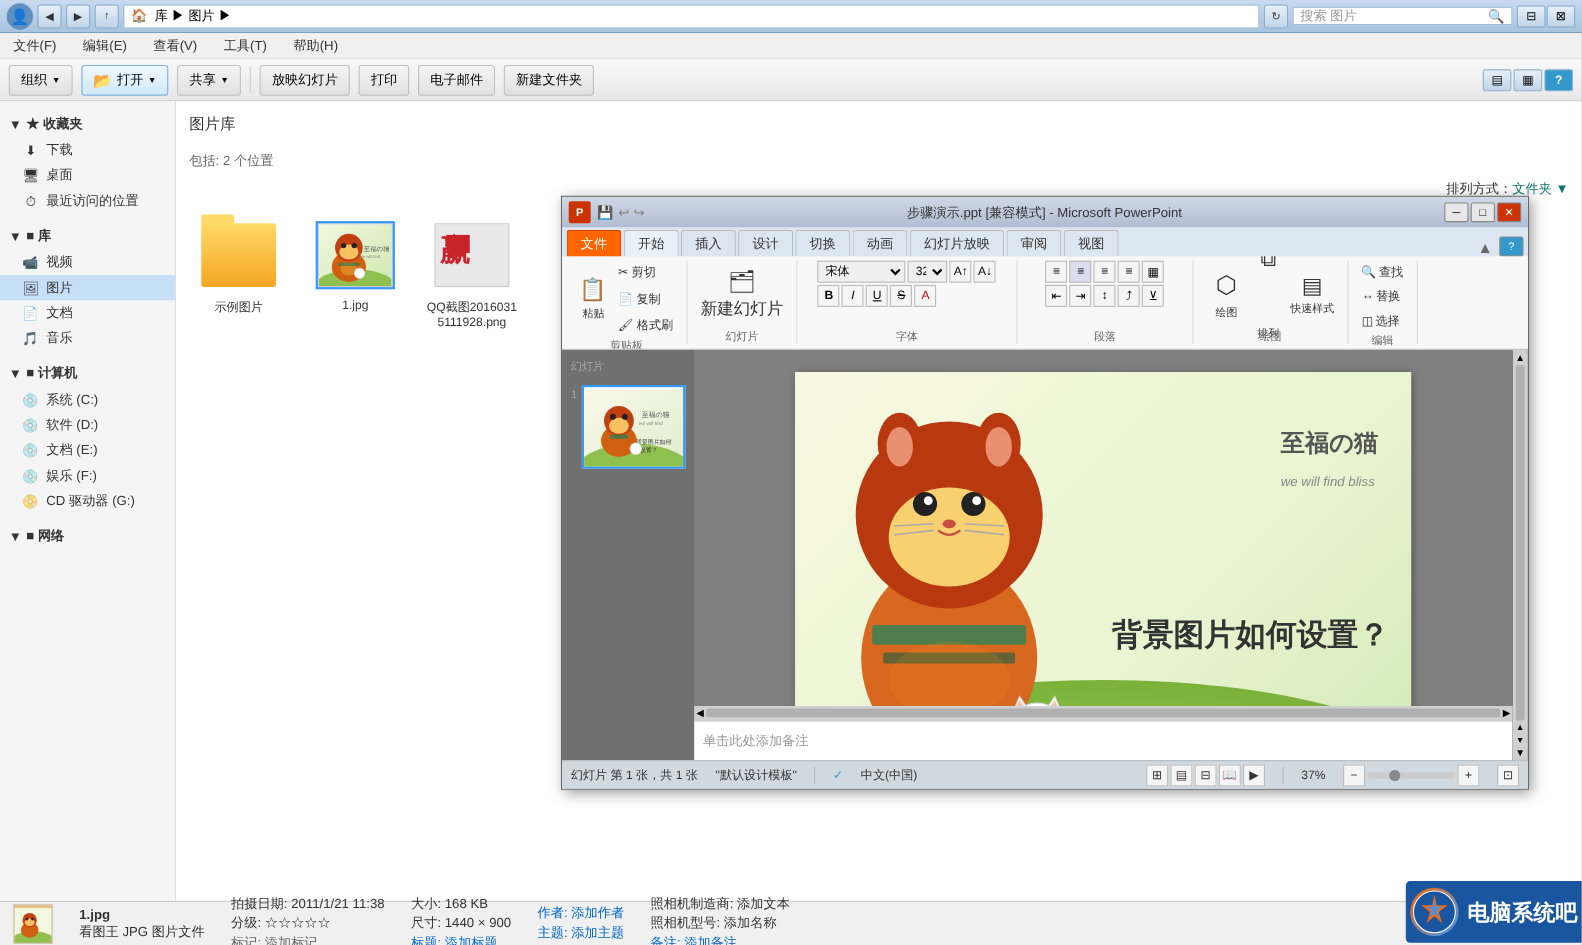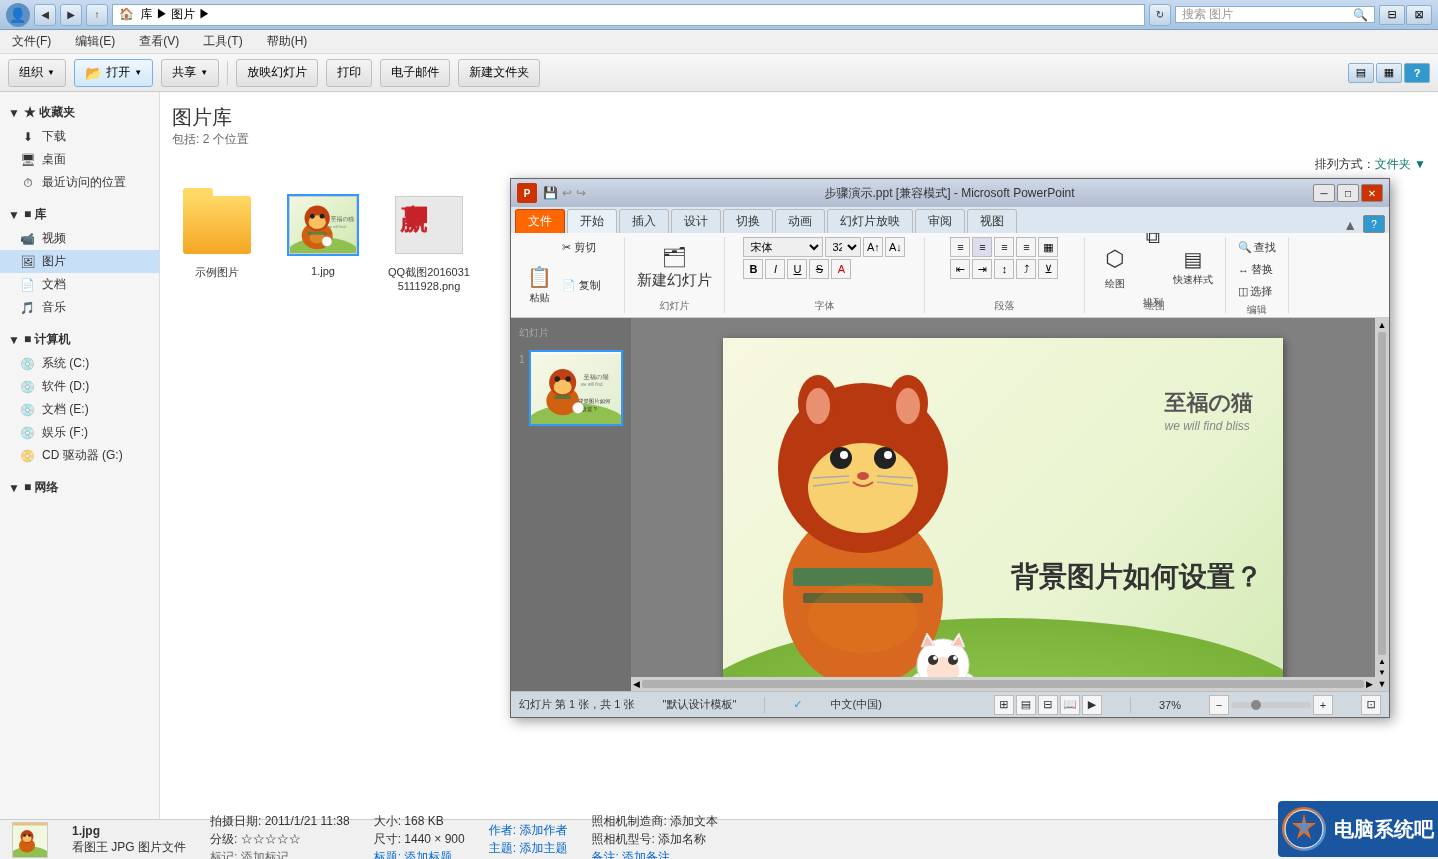--- a/index.html
+++ b/index.html
@@ -82,22 +82,22 @@
     .sidebar-item.active { background: #c8dff8; }
     .sidebar-icon { width: 16px; height: 16px; display: flex; align-items: center; justify-content: center; }
 
     
     .content-area {
       flex: 1; padding: 12px; background: white; overflow: auto;
     }
     .content-header {
       margin-bottom: 8px;
     }
-    .content-title { font-size: 20px; font-weight: normal; color: #333; }
-    .content-subtitle { font-size: 12px; color: #666; margin-top: 0; }
+    .content-title { font-size: 14px; font-weight: normal; color: #333; }
+    .content-subtitle { font-size: 12px; color: #666; margin-top: 16px; }
     .sort-bar {
       display: flex; justify-content: flex-end; align-items: center;
       margin-bottom: 12px; font-size: 12px; color: #333;
     }
     .sort-link { color: #0f766e; cursor: pointer; }
 
     
     .file-grid {
       display: flex; flex-wrap: wrap; gap: 16px; align-content: flex-start;
     }
@@ -212,21 +212,21 @@
       padding: 20px; background: #808080;
     }
     .ppt-slide {
       width: 560px; height: 420px; background: linear-gradient(to bottom right, #f8f8e8, #e8f0d8);
       box-shadow: 2px 2px 8px rgba(0,0,0,0.4); position: relative; overflow: hidden;
     }
 
     
     .ppt-statusbar {
       height: 26px; background: #d0d8e0; display: flex; align-items: center;
-      padding: 0 8px; gap: 28px; font-size: 11px; color: #333; border-top: 1px solid #bbb;
+      padding: 0 8px; gap: 16px; font-size: 11px; color: #333; border-top: 1px solid #bbb;
     }
     .ppt-notes-area {
       height: 36px; background: white; border-top: 1px solid #ccc;
       display: flex; align-items: center; padding: 0 8px; font-size: 12px; color: #999;
     }
     .ppt-canvas-wrapper { display: flex; flex: 1; flex-direction: column; overflow: hidden; }
     .ppt-canvas-and-scroll { display: flex; flex: 1; overflow: hidden; }
 
     
     .font-controls { display: flex; align-items: center; gap: 2px; flex-wrap: wrap; }
@@ -536,21 +536,21 @@
     </div>
 
     <div class="ribbon-content">
 
       <div class="ribbon-group">
         <div class="ribbon-group-items">
           <div class="ribbon-btn">
             <div class="ribbon-btn-icon">📋</div>
             <span>粘贴</span>
           </div>
-          <div style="display:flex; flex-direction:column; gap:18px;">
+          <div style="display:flex; flex-direction:column; gap:4px;">
             <div class="ribbon-small-btn">✂ 剪切</div>
             <div class="ribbon-small-btn">📄 复制</div>
             <div class="ribbon-small-btn">🖌 格式刷</div>
           </div>
         </div>
         <div class="ribbon-group-label">剪贴板</div>
       </div>
 
       <div class="ribbon-group">
         <div class="ribbon-group-items">
@@ -736,37 +736,40 @@
 
                 <rect x="32" y="74" width="56" height="16" fill="#f0a050" opacity="0.7" rx="2"></rect>
                 <text x="35" y="85" font-size="7" fill="#333">Limited Edition</text>
               </svg>
             </div>
 
             <div style="position:absolute; right:30px; top:50px;">
               <div style="font-size:22px; font-weight:bold; color:#555; line-height:1.4;">
                 <span>至福の猫</span>
               </div>
-              <div style="font-size:12px; color:#888; margin-top:0; font-style:italic;">
+              <div style="font-size:12px; color:#888; margin-top:12px; font-style:italic;">
                 <span>we will find bliss</span>
               </div>
             </div>
 
             <div style="position:absolute; right:20px; top:220px; font-size:28px; font-weight:bold; color:#333;">
               <span>背景图片如何设置？</span>
             </div>
           </div>
         </div>
 
         <div style="height:14px; background:#d0d0d0; display:flex; align-items:center; padding:0 2px; margin-left:0;">
           <div style="font-size:9px; cursor:pointer;">◀</div>
           <div style="flex:1; background:#b0b0b0; height:8px; border-radius:2px; margin:0 2px;"></div>
           <div style="font-size:9px; cursor:pointer;">▶</div>
         </div>
 
+        <div class="ppt-notes-area">
+          <span style="color:#999;">单击此处添加备注</span>
+        </div>
       </div>
 
       <div style="width:14px; background:#d0d0d0; display:flex; flex-direction:column; align-items:center; padding:2px 0; gap:2px;">
         <div style="font-size:9px; cursor:pointer;">▲</div>
         <div style="flex:1; background:#b0b0b0; width:8px; border-radius:2px;"></div>
         <div style="font-size:8px; cursor:pointer;">▲</div>
         <div style="font-size:8px; cursor:pointer;">▼</div>
         <div style="font-size:9px; cursor:pointer;">▼</div>
       </div>
     </div>

